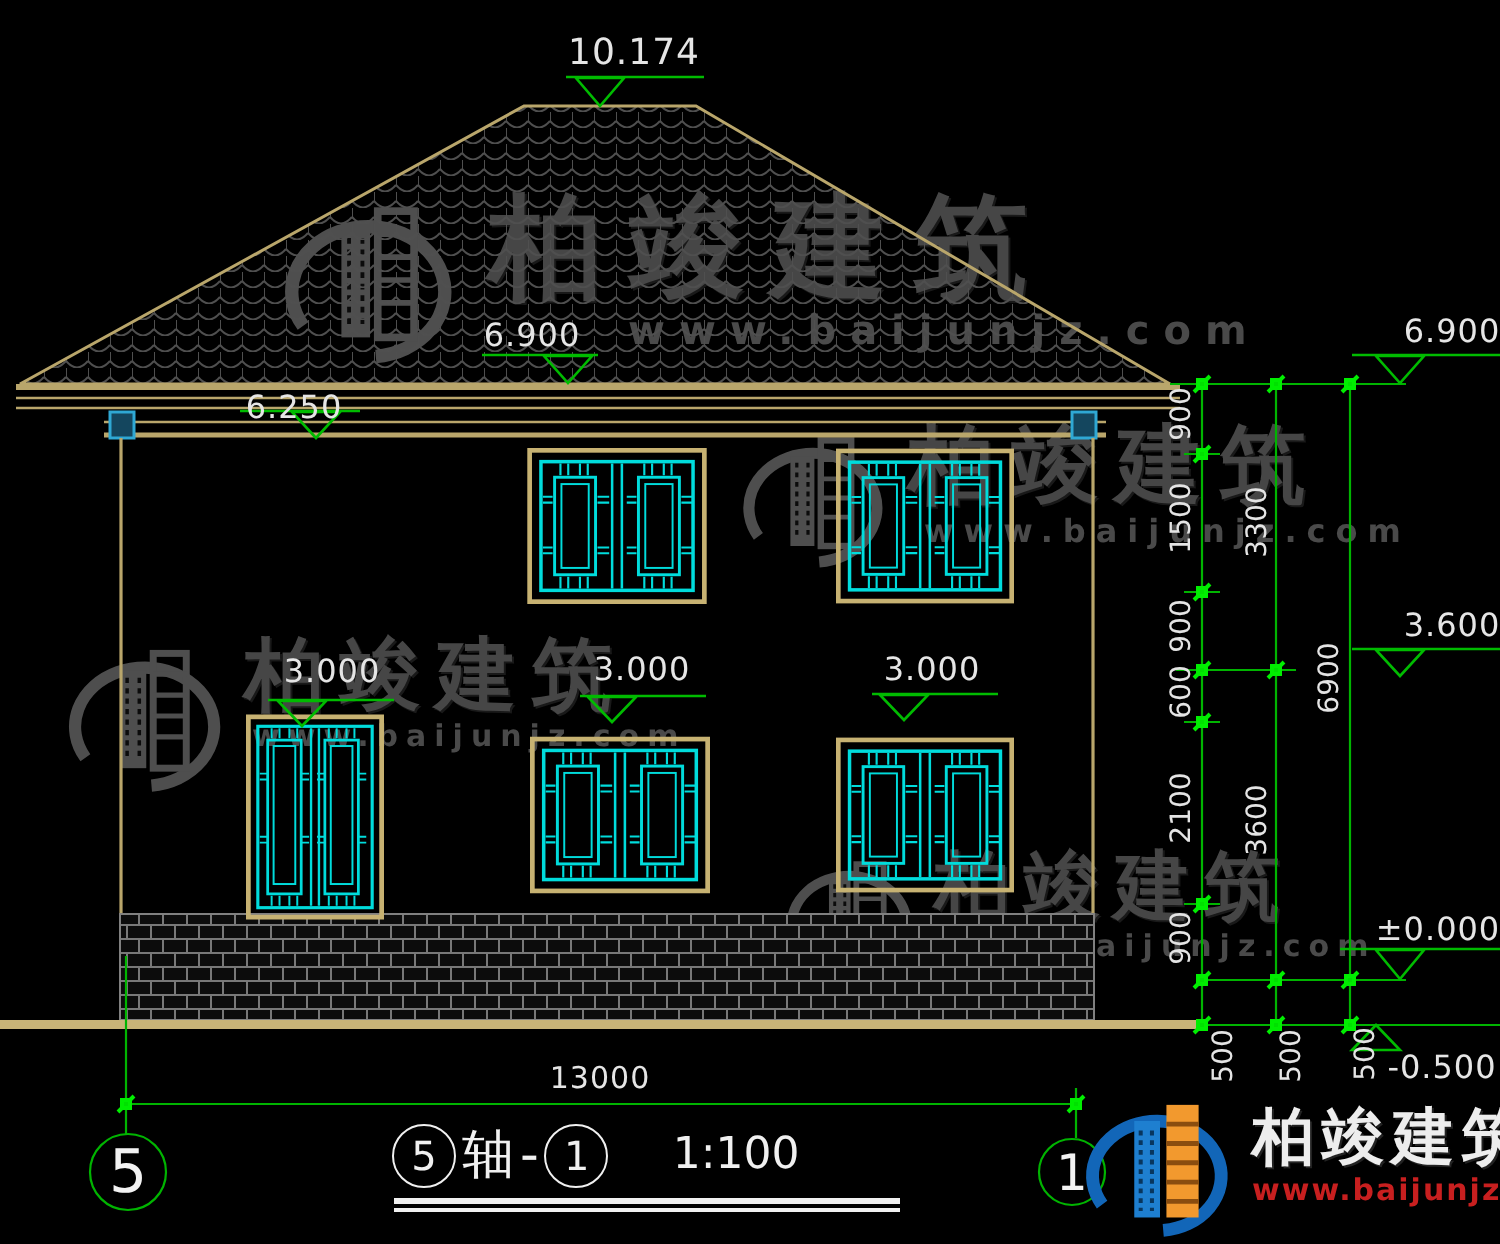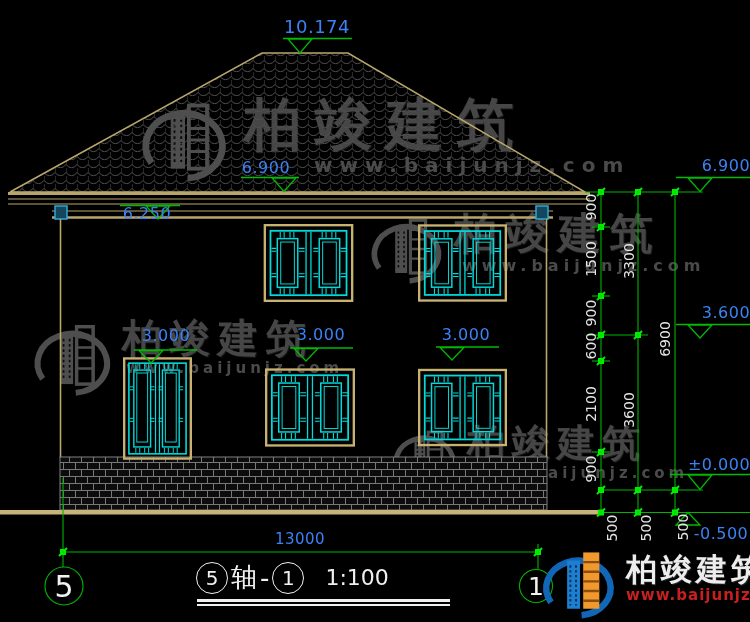--- a/index.html
+++ b/index.html
@@ -1,18 +1,18 @@
 <!DOCTYPE html>
 <html><head>
 <meta charset="utf-8">
 <style>
   html,body{margin:0;padding:0;background:#000;}
   #stage{position:relative;width:750px;height:622px;background:#000;overflow:hidden;
          font-family:"DejaVu Sans",sans-serif;color:#e8e8e8;}
-  .etext{position:absolute;width:70px;text-align:center;font-size:16px;color:#3b82f6;
+  .etext{position:absolute;width:70px;text-align:center;font-size:16px;color:#e5e5e5;
          letter-spacing:.5px;white-space:nowrap;z-index:5;}
   .rdim{position:absolute;width:64px;text-align:center;font-size:14px;color:#e4e4e4;
         transform:rotate(-90deg);z-index:5;white-space:nowrap;}
   .wm{position:absolute;z-index:2;color:#4f4f4f;opacity:.92;}
   .wm .nm{font-weight:bold;color:#4d4d4d;text-shadow:1px 1px 0 #1c1c1c;white-space:nowrap;line-height:1;}
   .wm .ur{font-weight:bold;color:#515151;white-space:nowrap;line-height:1;}
   .wm svg{display:block;color:#555;}
   svg{overflow:visible;}
   #linework{position:absolute;left:0;top:0;z-index:3;}
   .title-row{position:absolute;left:196px;top:560px;display:flex;align-items:center;gap:3px;
@@ -202,21 +202,21 @@
       <path d="M436,347 H499 M440,347.5 L464,347.5 L452,360 Z"></path>
       <path d="M676,177.5 H750 M688,178 L712,178 L700,191.5 Z"></path>
       <path d="M676,324.5 H750 M688,325 L712,325 L700,338 Z"></path>
       <path d="M670,474.5 H750 M688,475 L712,475 L700,489.5 Z"></path>
       <path d="M676,525 L700,525 L688,512.5 Z"></path>
     </g>
   </svg>
 
   <div class="etext" style="left:282px;top:16px;font-size:18px;">10.174</div>
   <div class="etext" style="left:231px;top:158px;">6.900</div>
-  <div class="etext" style="left:112px;top:204px;">6.250</div>
+  <div class="etext" style="left:112px;top:194px;">6.250</div>
   <div class="etext" style="left:131px;top:326px;">3.000</div>
   <div class="etext" style="left:286px;top:325px;">3.000</div>
   <div class="etext" style="left:431px;top:325px;">3.000</div>
   <div class="etext" style="left:691px;top:156px;">6.900</div>
   <div class="etext" style="left:691px;top:303px;">3.600</div>
   <div class="etext" style="left:684px;top:455px;">±0.000</div>
   <div class="etext" style="left:686px;top:524px;">-0.500</div>
   <div class="etext" style="left:265px;top:530px;font-size:15px;">13000</div>
 
   <div class="rdim" style="left:559px;top:199px;">900</div>
@@ -233,21 +233,21 @@
   <div class="rdim" style="left:651px;top:519px;">500</div>
 
   <div class="bubble-digit" style="left:44px;top:569px;width:40px;font-size:30px;">5</div>
   <div class="bubble-digit" style="left:521px;top:572px;width:30px;font-size:25px;">1</div>
 
   <div class="title-row">
     <span class="cnum">5</span>
     <span>轴</span>
     <span>-</span>
     <span class="cnum">1</span>
-    <span style="font-size:22px;margin-left:18px;">1:100</span>
+    <span style="font-size:22px;margin-left:29px;">1:100</span>
   </div>
   <div class="uline" style="left:197px;top:599px;width:253px;height:2.5px;"></div>
   <div class="uline" style="left:197px;top:604px;width:253px;height:1.5px;"></div>
 
   <div id="brand">
     <svg width="84" height="74" viewBox="0 0 100 92">
         <use href="#bjlogoC"></use>
       </svg>
     <div style="margin-left:4px;margin-top:6px;">
       <div class="bn">柏竣建筑</div>

